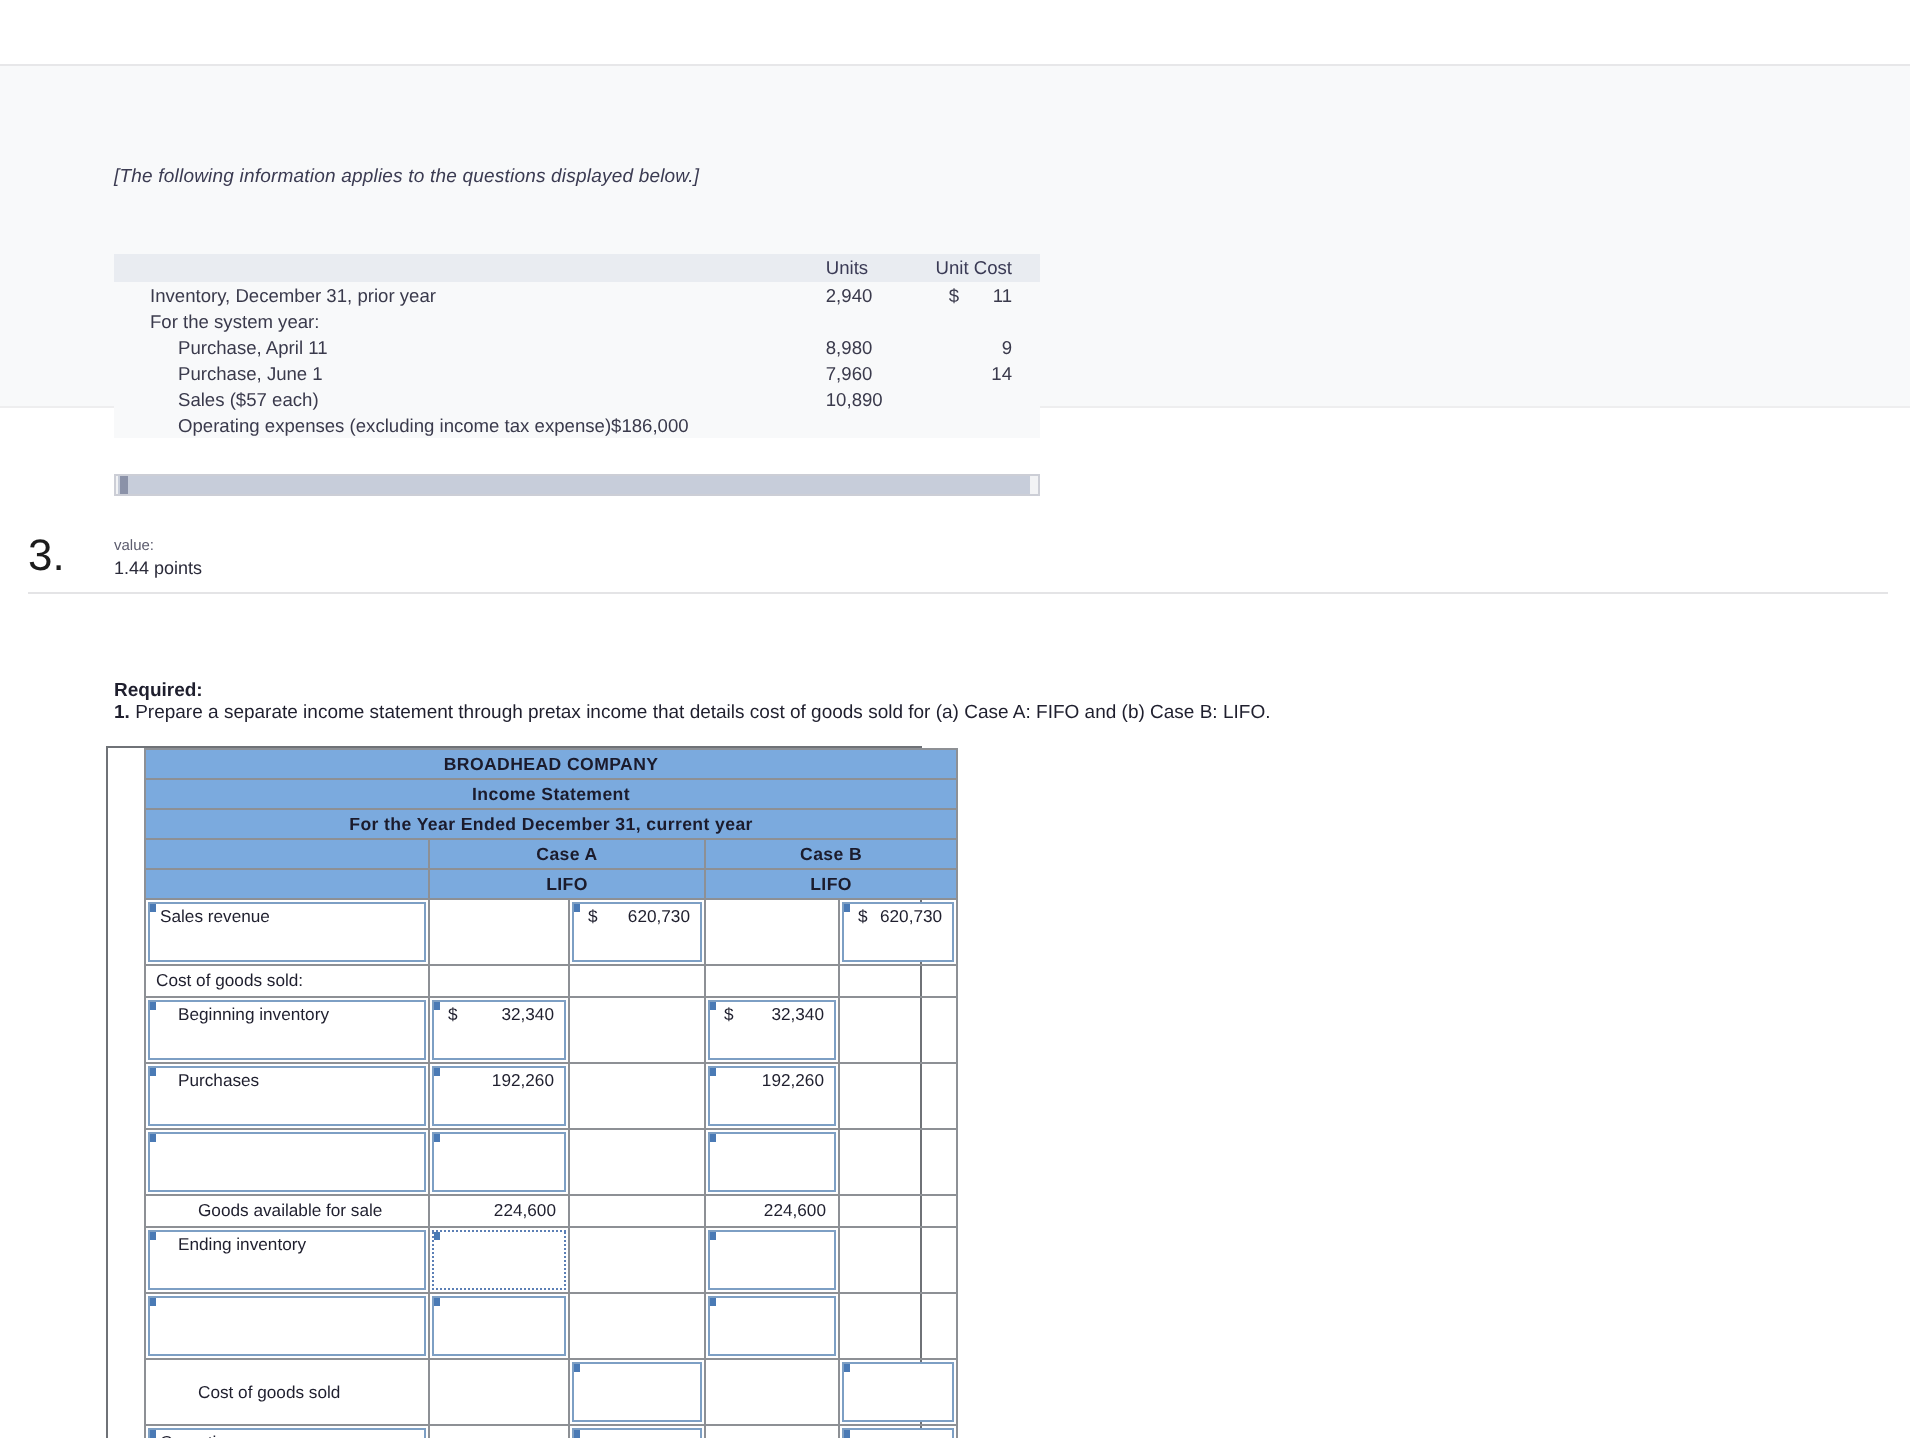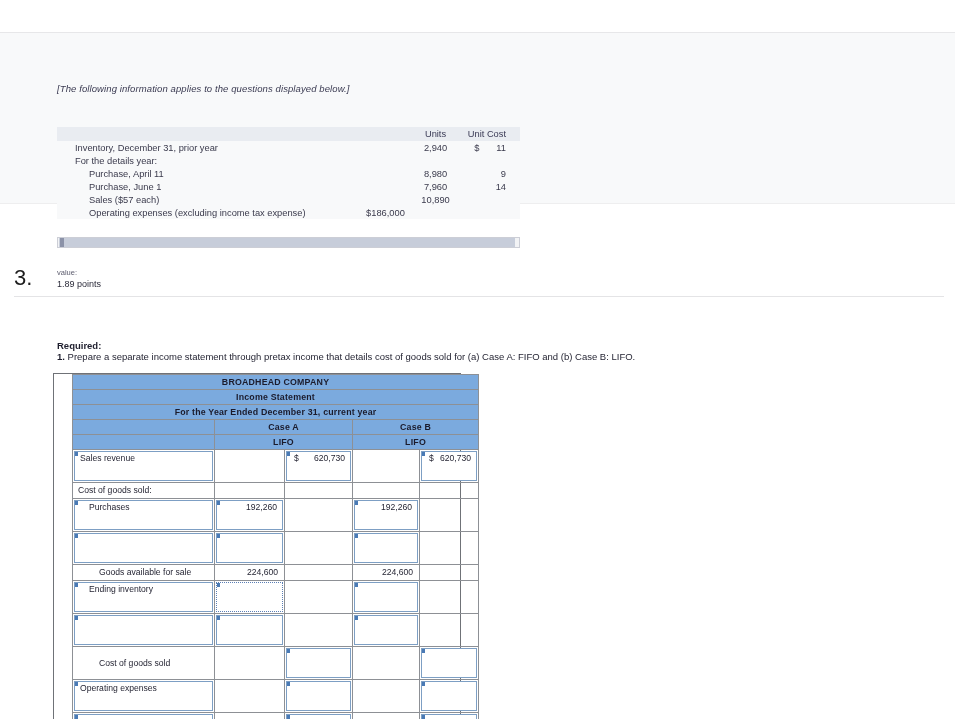--- a/index.html
+++ b/index.html
@@ -62,22 +62,22 @@
   }
   table.info thead td {
     background: #e9ecf1;
     height: 14px;
     color: #3a3a55;
     font-size: 9.3px;
   }
   table.info tbody td { background: #f8f9fa; height: 13px; }
   .c-label { padding-left: 18px !important; margin-top: 16px; }
   .c-label.ind { padding-left: 32px !important; }
-  .c-mid   { text-align: right; width: 110px; padding-right: 8px !important; margin-left: 28px; }
-  .c-units { text-align: center; width: 52px; padding-right: 6px !important; }
+  .c-mid   { width: 110px; padding-right: 8px !important; margin-left: 28px; }
+  .c-units { text-align: left; width: 52px; padding-right: 6px !important; }
   .c-cost  { text-align: right; width: 56px; padding-right: 14px !important; }
   .c-cost .dollar { display:inline-block; width: 22px; text-align: left; }
 
   
   .hscroll {
     position: absolute;
     left: 57px; top: 204px;
     width: 463px; height: 11px;
     background: #f2f3f5;
     border: 1px solid #ccced6;
@@ -242,21 +242,21 @@
           </tr>
         </thead>
         <tbody id="info-body">
             <tr>
               <td class="c-label">Inventory, December 31, prior year</td>
               <td class="c-mid"></td>
               <td class="c-units">2,940</td>
               <td class="c-cost"><span class="dollar">$</span><span>11</span></td>
             </tr>
             <tr>
-              <td class="c-label">For the details year:</td>
+              <td class="c-label">For the system year:</td>
               <td class="c-mid"></td>
               <td class="c-units"></td>
               <td class="c-cost"><span class="dollar"></span><span></span></td>
             </tr>
             <tr>
               <td class="c-label ind">Purchase, April 11</td>
               <td class="c-mid"></td>
               <td class="c-units">8,980</td>
               <td class="c-cost"><span class="dollar"></span><span>9</span></td>
             </tr>
@@ -284,21 +284,21 @@
 
     <div class="hscroll">
       <div class="thumb">
         <div class="grip"></div>
       </div>
     </div>
   </div>
 
   <div class="q-number">3.</div>
   <div class="q-value">value:</div>
-  <div class="q-points">1.89 points</div>
+  <div class="q-points">1.44 points</div>
   <div class="q-divider"></div>
 
   <div class="required-title">Required:</div>
   <div class="required-line">
     <b>1.</b>
     <span>Prepare a separate income statement through pretax income that details cost of goods sold for (a) Case A: FIFO and (b) Case B: LIFO.</span>
   </div>
 
   <div class="is-wrap">
     <table class="is">
@@ -378,20 +378,47 @@
               </div>
             </td>
             <td class="">
               <div class="plain">
                 <span class="num"></span>
               </div>
             </td>
           </tr>
           <tr>
             <td>
+              <div class="cellbox ind1"><span class="txt">Beginning inventory</span></div>
+            </td>
+            <td class="">
+              <div class="cellbox">
+                <span class="dol">$</span>
+                <span class="num">32,340</span>
+              </div>
+            </td>
+            <td class="">
+              <div class="plain">
+                <span class="num"></span>
+              </div>
+            </td>
+            <td class="">
+              <div class="cellbox">
+                <span class="dol">$</span>
+                <span class="num">32,340</span>
+              </div>
+            </td>
+            <td class="">
+              <div class="plain">
+                <span class="num"></span>
+              </div>
+            </td>
+          </tr>
+          <tr>
+            <td>
               <div class="cellbox ind1"><span class="txt">Purchases</span></div>
             </td>
             <td class="">
               <div class="cellbox">
                 <span class="num">192,260</span>
               </div>
             </td>
             <td class="">
               <div class="plain">
                 <span class="num"></span>

